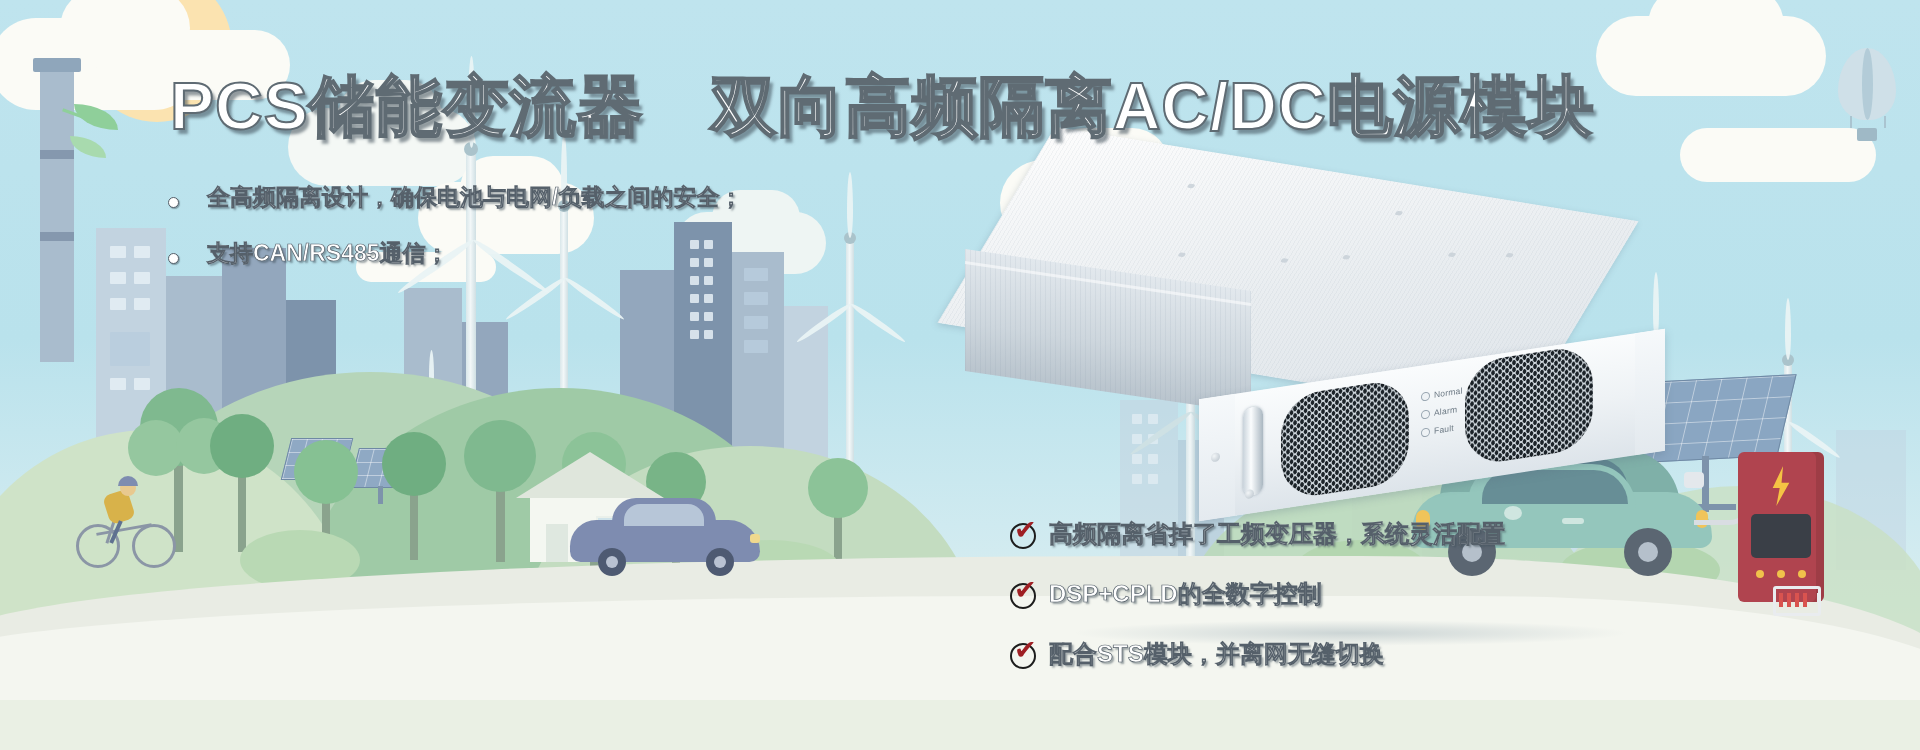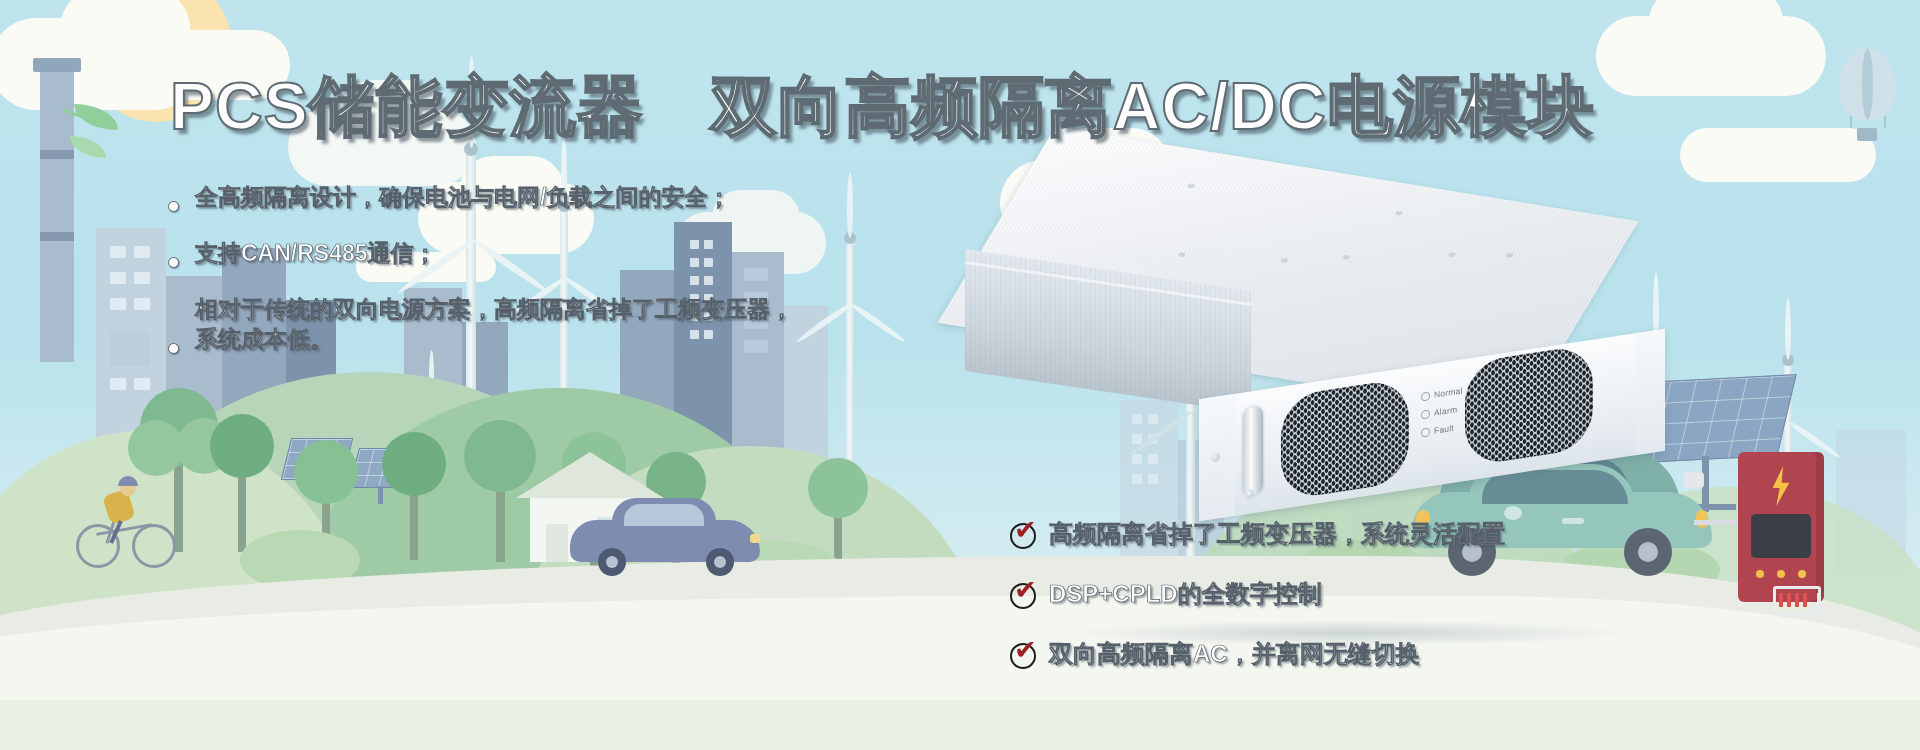--- a/index.html
+++ b/index.html
@@ -171,25 +171,26 @@
   #title{
     left:170px;top:62px;
     font-size:66px;font-weight:bold;color:#ffffff;
     letter-spacing:1px;white-space:nowrap;
     -webkit-text-stroke:2px #5f6b73;
     text-shadow:4px 5px 3px rgba(60,75,85,.55);
     font-family:"Liberation Sans","DejaVu Sans",sans-serif;
   }
   #bullets{left:168px;top:182px;width:720px;}
   .bl{
-    display:flex;align-items:flex-end;margin-bottom:26px;
+    display:flex;align-items:center;margin-bottom:26px;
     font-size:23px;font-weight:bold;color:#ffffff;
     -webkit-text-stroke:.7px #55606a;
     text-shadow:2px 2px 2px rgba(60,75,85,.5);
     line-height:30px;
+    gap:12px;
   }
   .bl .dot{
     width:9px;height:9px;border-radius:50%;background:#ffffff;
     border:1.5px solid #55606a;margin:10px 16px 0 0;flex:0 0 auto;
     box-shadow:1px 1px 1px rgba(60,75,85,.45);
   }
   .bl .txt{flex:1 1 auto;}
   .bl .l2{display:block;}
 
   #checks{left:1010px;top:518px;width:560px;}
@@ -552,27 +553,20 @@
       <span class="dot"></span>
       <span class="txt">全高频隔离设计，确保电池与电网/负载之间的安全；</span>
     </div>
 
     <div class="bl">
       <span class="dot"></span>
       <span class="txt">支持CAN/RS485通信；</span>
     </div>
 
 
-    <div class="bl">
-      <span class="dot"></span>
-      <span class="txt">
-        <span class="l2">相对于传统的双向电源方案，高频隔离省掉了工频变压器，</span>
-        <span class="l2">系统成本低。</span>
-      </span>
-    </div>
 
   </div>
 
   <div class="abs" id="checks">
 
     <div class="ck">
       <span class="ckicon">
         <span class="ring"></span>
         <span class="tick">✔</span>
       </span>
@@ -585,18 +579,18 @@
         <span class="tick">✔</span>
       </span>
       <span class="cktxt">DSP+CPLD的全数字控制</span>
     </div>
 
     <div class="ck">
       <span class="ckicon">
         <span class="ring"></span>
         <span class="tick">✔</span>
       </span>
-      <span class="cktxt">双向高频隔离AC，并离网无缝切换</span>
+      <span class="cktxt">配合STS模块，并离网无缝切换</span>
     </div>
 
   </div>
 
 </div>
 
 </body></html>

